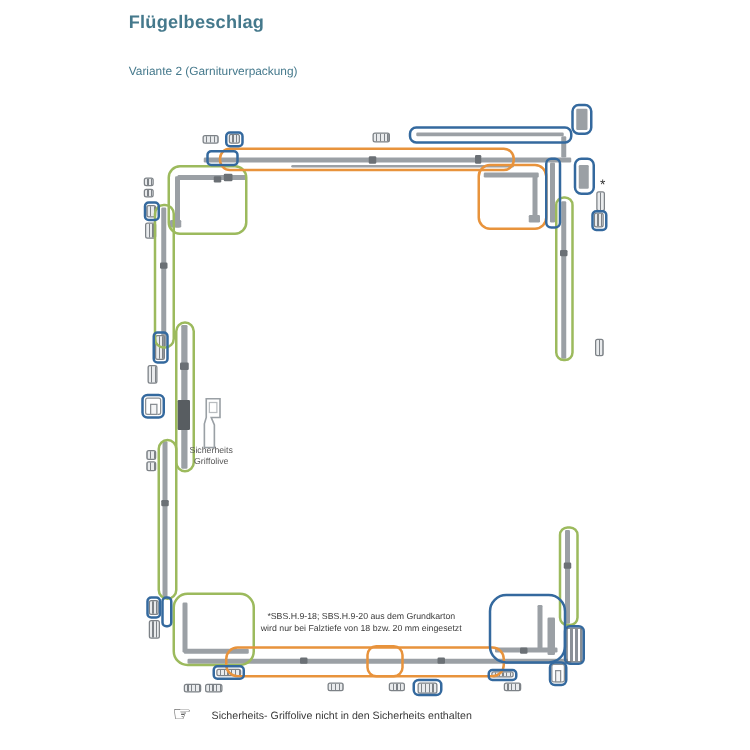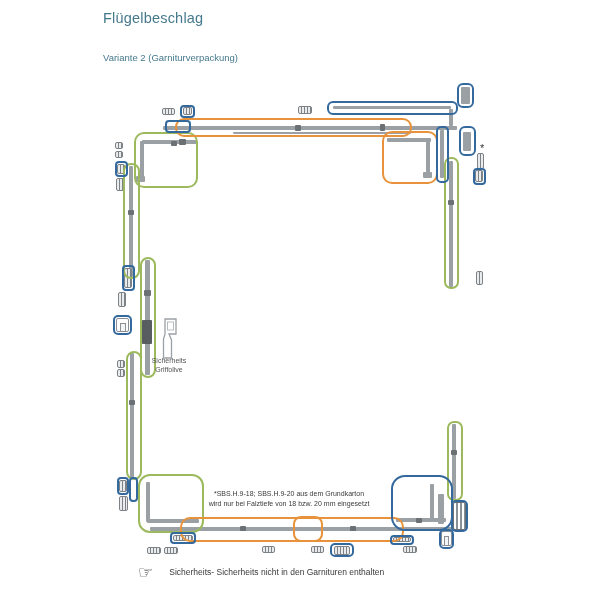--- a/index.html
+++ b/index.html
@@ -1,19 +1,19 @@
 <!DOCTYPE html>
 <html style="--title: #45798C; --hw: #9BA0A5;"><head>
 <meta charset="utf-8">
 <style>
   html,body{margin:0;padding:0;background:#fff;}
   .page{position:relative;width:600px;height:600px;background:#ffffff;overflow:hidden;
         font-family:"Liberation Sans", sans-serif;}
   .title{position:absolute;left:103px;top:10px;font-size:14.5px;line-height:17px;
-         color:var(--title,#45798C);font-weight:400;letter-spacing:.2px;}
+         color:var(--title,#45798C);font-weight:700;letter-spacing:.2px;}
   .variant{position:absolute;left:103px;top:52px;font-size:9.5px;color:var(--title,#45798C);}
   .diagram{position:absolute;left:0;top:0;width:600px;height:600px;}
   .outline{position:absolute;border:2px solid;background:transparent;z-index:3;box-sizing:border-box;}
   .bar{position:absolute;background:var(--hw,#9BA0A5);z-index:1;border-radius:1px;}
   .part{position:absolute;z-index:2;box-sizing:border-box;}
   .part.clip{background:#e9ebed;border:1px solid #7d8287;border-radius:2px;
        background-image:repeating-linear-gradient(90deg,transparent 0 2px,#7d8287 2px 3px);}
   .part.dark{background:#585d61;border-radius:1px;}
   .part.mark{background:#6b7075;border-radius:1px;}
   .part.hatched{border:1px solid #6a7077;border-radius:2px;
@@ -153,16 +153,16 @@
       <div class="outline" style="left: 439px; top: 529px; width: 15px; height: 20px; border-radius: 5px; border-color: rgb(52, 105, 158);"></div>
       <div class="outline" style="left: 170px; top: 532px; width: 26px; height: 12px; border-radius: 4px; border-color: rgb(52, 105, 158);"></div>
       <div class="outline" style="left: 390px; top: 535px; width: 24px; height: 10px; border-radius: 4px; border-color: rgb(52, 105, 158);"></div>
       <div class="outline" style="left: 330px; top: 543px; width: 24px; height: 14px; border-radius: 5px; border-color: rgb(52, 105, 158);"></div>
       <div class="outline" style="left: 117px; top: 477px; width: 12px; height: 18px; border-radius: 4px; border-color: rgb(52, 105, 158);"></div>
       <div class="outline" style="left: 129px; top: 477px; width: 9px; height: 25px; border-radius: 4px; border-color: rgb(52, 105, 158);"></div>
     </div>
 
   <div class="footer">
     <span class="hand">☞</span>
-    <span class="footer-text">Sicherheits- Sicherheits nicht in den Garnituren enthalten</span>
+    <span class="footer-text">Sicherheits- Griffolive nicht in den Sicherheits enthalten</span>
   </div>
 
 </div>
 
 </body></html>

